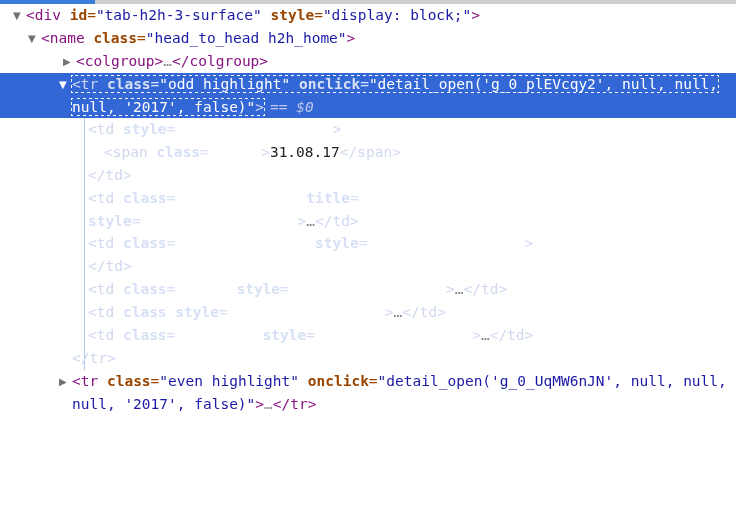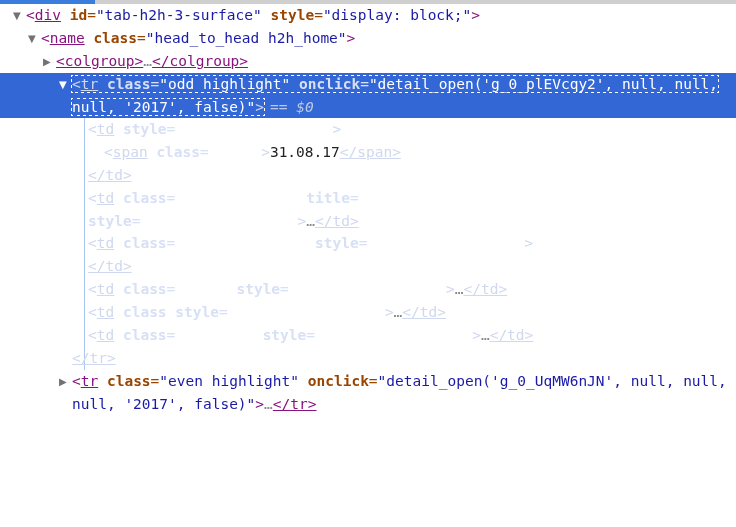--- a/index.html
+++ b/index.html
@@ -72,21 +72,21 @@
     font-size: 10px;
     line-height: 22px;
     vertical-align: 1px;
     font-family: "DejaVu Sans", sans-serif;
     text-align: left;
   }
   .tw.spacer { color: transparent; }
 
   
   .pn   { color: #881280; }  
-  .tag  { color: #881280; text-decoration: underline; }
+  .tag  { color: #881280; }
   .attr { color: #994500; font-weight: bold; }  
   .val  { color: #1a1aa6; }  
   .txt  { color: #222222; margin-top: 6px; }  
   .ell  { color: #888888; }  
   .eq   { color: #994500; }
 
   
   .selected > .row {
     background: #3367d6;
   }
@@ -102,21 +102,21 @@
   }
   .dollar {
     color: #bcc9e8;
     font-style: italic;
     padding-left: 6px;
   }
 
   
   .i0  { padding-left: 26px; }
   .i1  { padding-left: 41px; }
-  .i2  { padding-left: 56px; }
+  .i2  { padding-left: 76px; }
   .i3  { padding-left: 72px; }
   .i4  { padding-left: 88px; }
   .i5  { padding-left: 104px; }
 </style>
 </head>
 <body>
 
 <div id="scroll-track">
   <div id="scroll-thumb"></div>
 </div>

